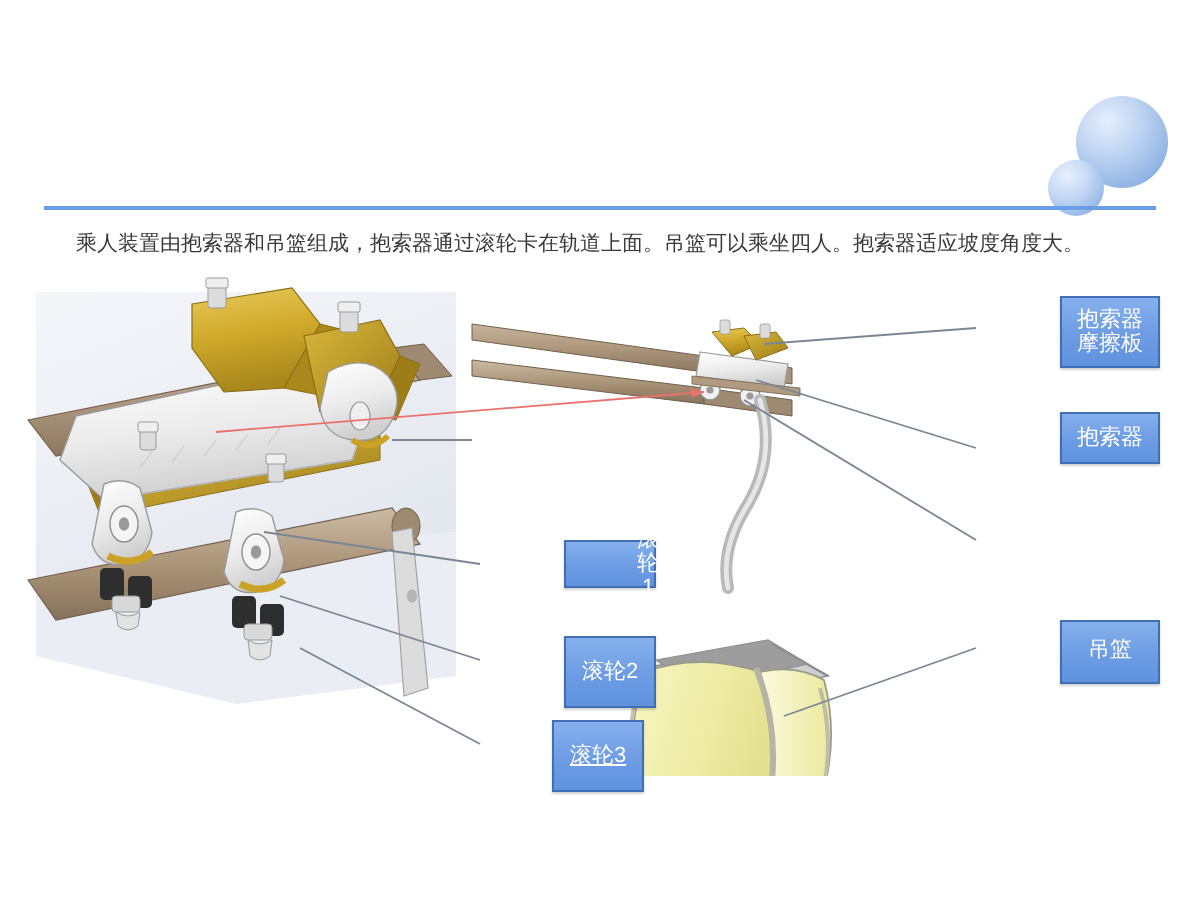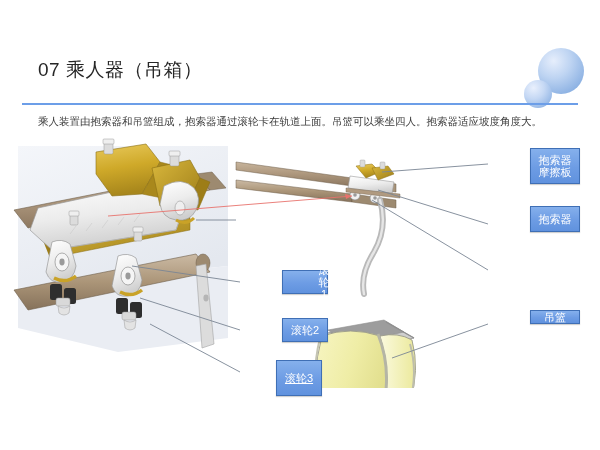--- a/index.html
+++ b/index.html
@@ -22,21 +22,21 @@
   .slide-title{
     position:absolute;left:38px;top:57px;
     font-size:19px;color:#262626;letter-spacing:.5px;white-space:nowrap;
   }
   .divider{
     position:absolute;left:22px;top:103px;width:556px;height:2px;
     background:#6c9ee8;
   }
   .subtitle{
     position:absolute;left:38px;top:115px;width:530px;
-    font-size:10.5px;color:#3a3a3a;line-height:15px;white-space:nowrap;font-family:Liberation Mono, monospace;
+    font-size:10.5px;color:#3a3a3a;line-height:15px;white-space:nowrap;
   }
 
   
   .stage{position:absolute;left:0;top:138px;width:600px;height:250px;}
   .stage svg{display:block;}
 
   
   .label{
     position:absolute;
     background:linear-gradient(180deg,#85b0ec 0%,#6d9ce4 55%,#6092de 100%);
@@ -47,36 +47,35 @@
     text-align:center;
     display:flex;align-items:center;justify-content:center;
     box-shadow:0 1px 1px rgba(0,0,0,.18);
     white-space:pre-line;
     box-sizing:border-box;
     margin-left:40px;
   }
   .lbl-friction{left:490px;top:148px;width:50px;height:36px;}
   .lbl-gripper {left:490px;top:206px;width:50px;height:26px;}
   .lbl-track   {left:490px;top:256px;width:50px;height:26px;}
-  .lbl-cabin   {left:490px;top:310px;width:50px;height:14px;}
+  .lbl-cabin   {left:490px;top:310px;width:50px;height:32px;font-family:Liberation Mono, monospace;}
   .lbl-roller1 {left:242px;top:270px;width:46px;height:24px;padding-left:38px;}
-  .lbl-roller2 {left:242px;top:318px;width:46px;height:24px;text-align:center;}
+  .lbl-roller2 {left:242px;top:318px;width:46px;height:36px;text-align:center;}
   .lbl-roller3 {left:236px;top:360px;width:46px;height:36px;text-decoration:underline;}
 </style>
 </head>
 <body>
 
 <div id="slide">
 
   <div class="deco-circles">
     <div class="circle-lg"></div>
     <div class="circle-sm"></div>
   </div>
 
-  <div class="slide-title">07 乘人器（吊箱）</div>
   <div class="divider"></div>
   <div class="subtitle">乘人装置由抱索器和吊篮组成，抱索器通过滚轮卡在轨道上面。吊篮可以乘坐四人。抱索器适应坡度角度大。</div>
 
   <div class="stage">
     <svg width="600" height="250" viewBox="0 0 600 250">
       <defs>
         <linearGradient id="railG" x1="0" y1="0" x2="0" y2="1">
           <stat></stat>
           <stop offset="0%" stop-color="#c7b49c"></stop>
           <stop offset="45%" stop-color="#b09a80"></stop>

